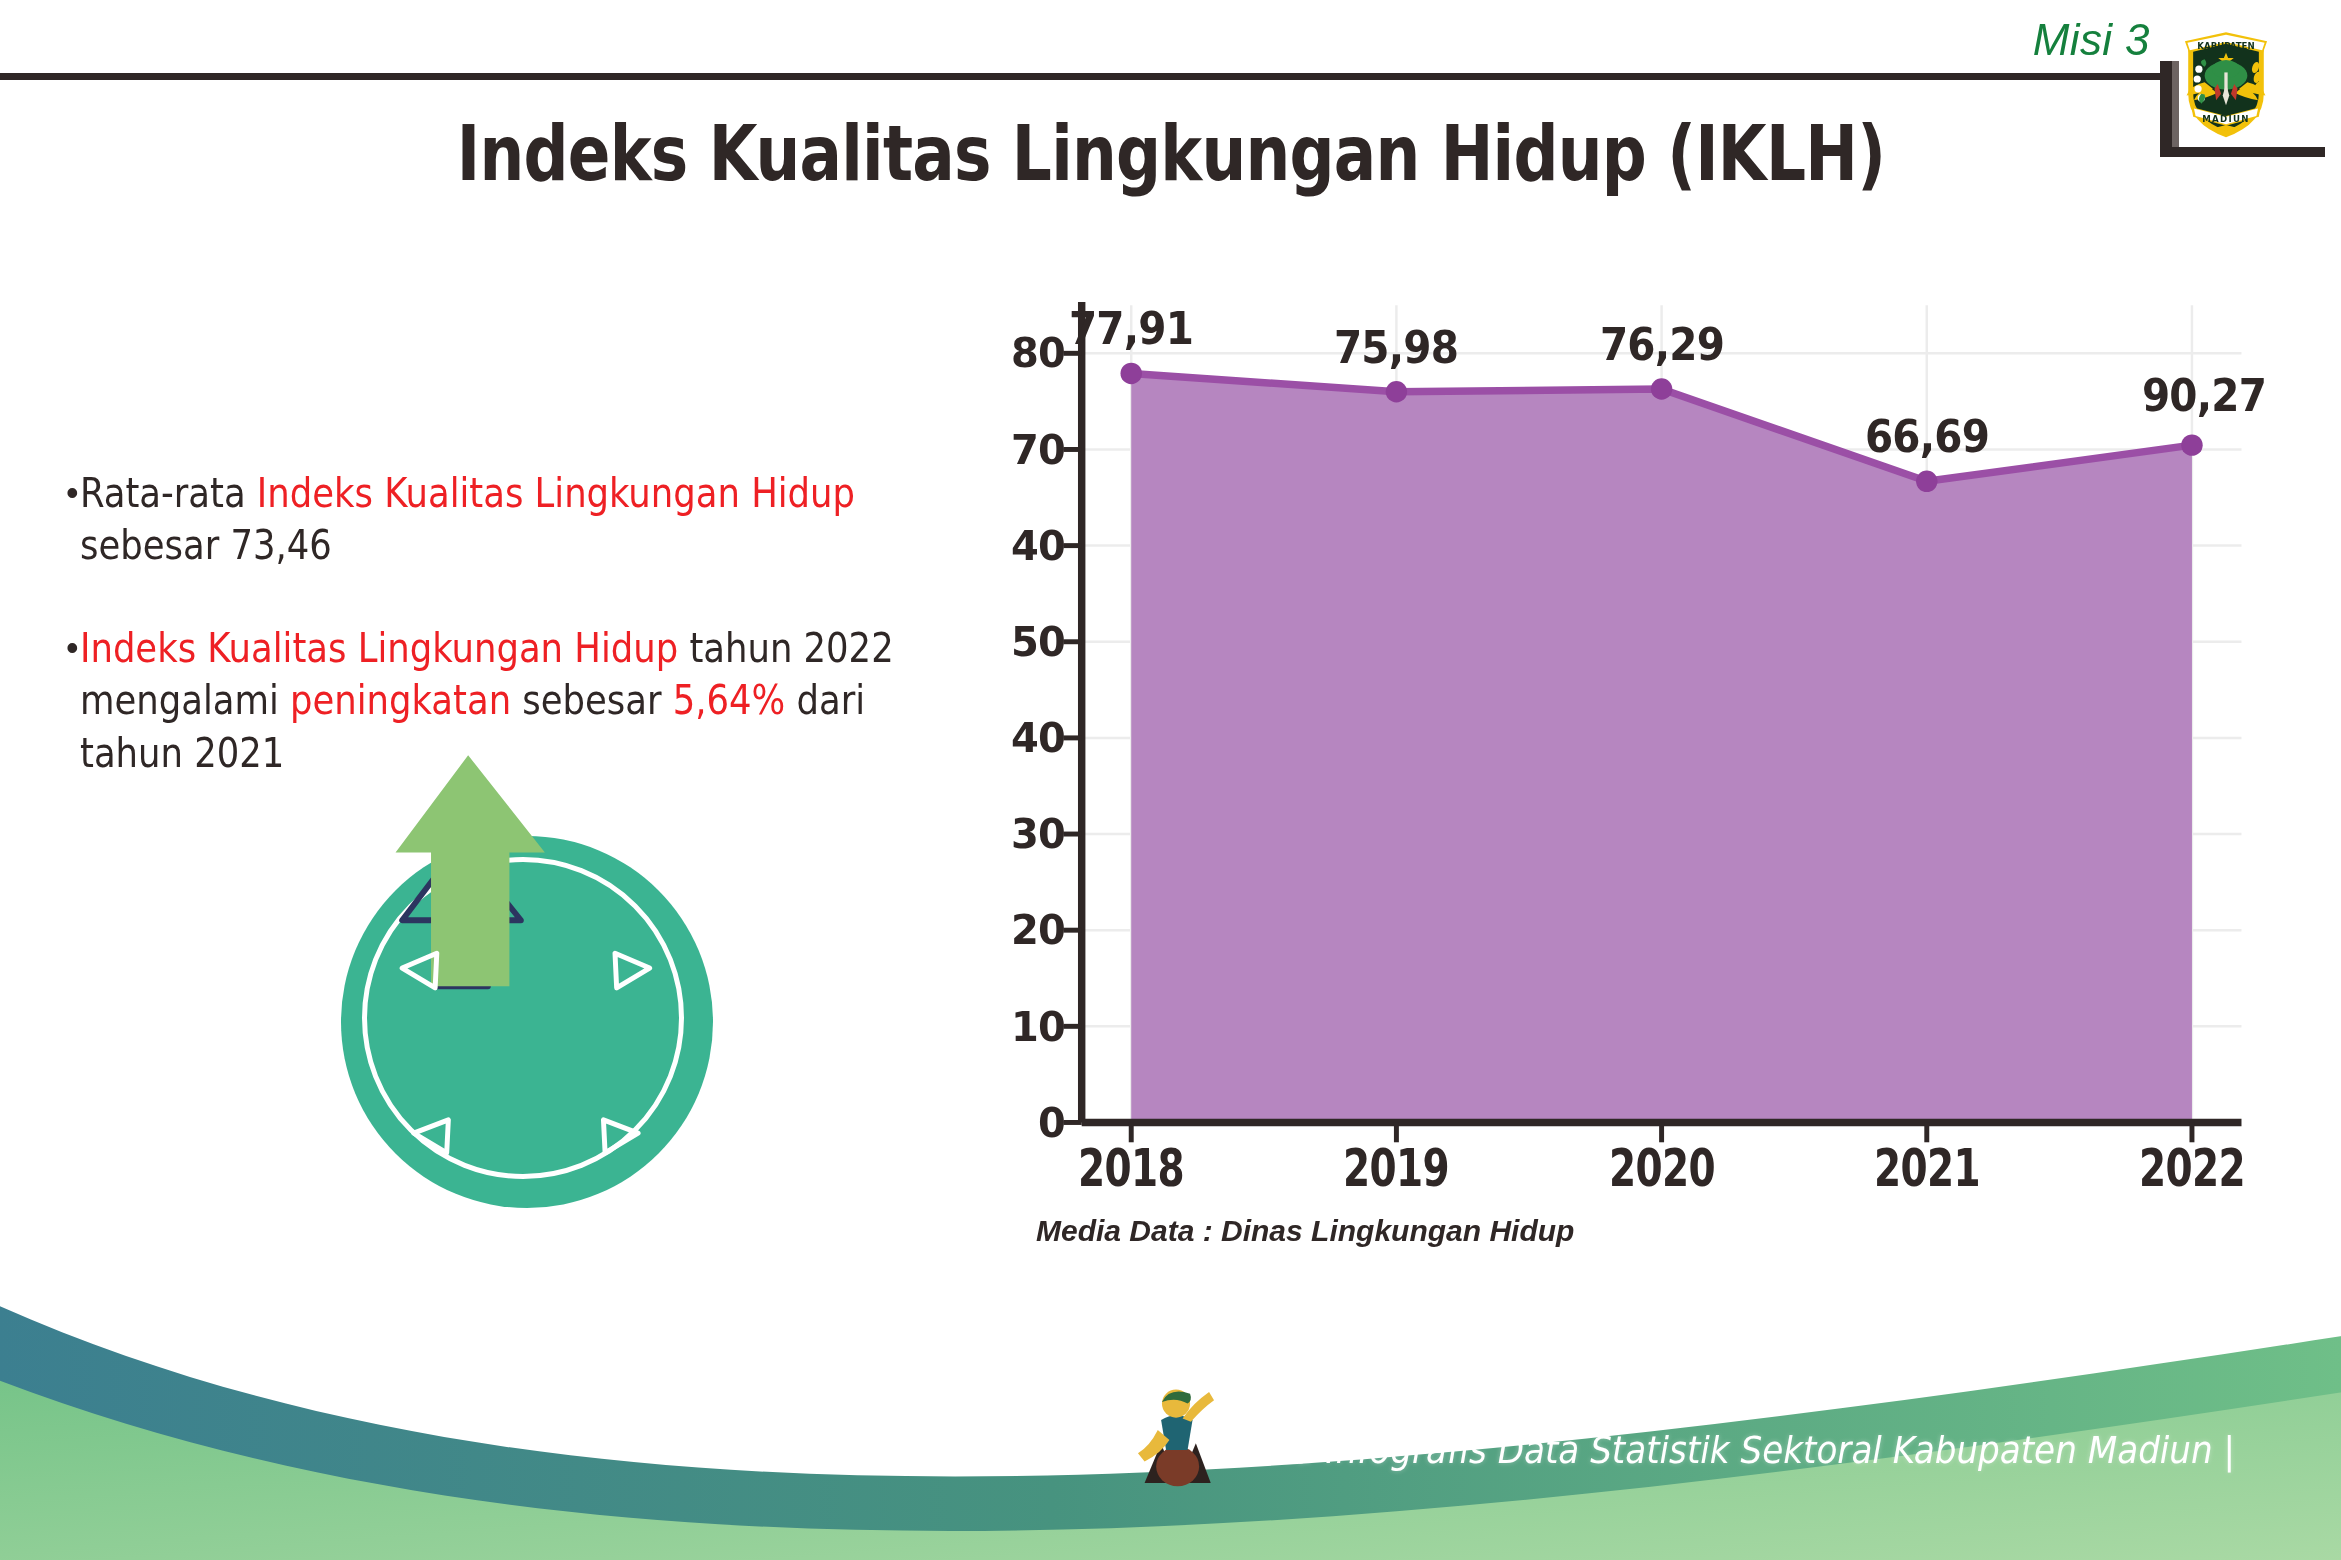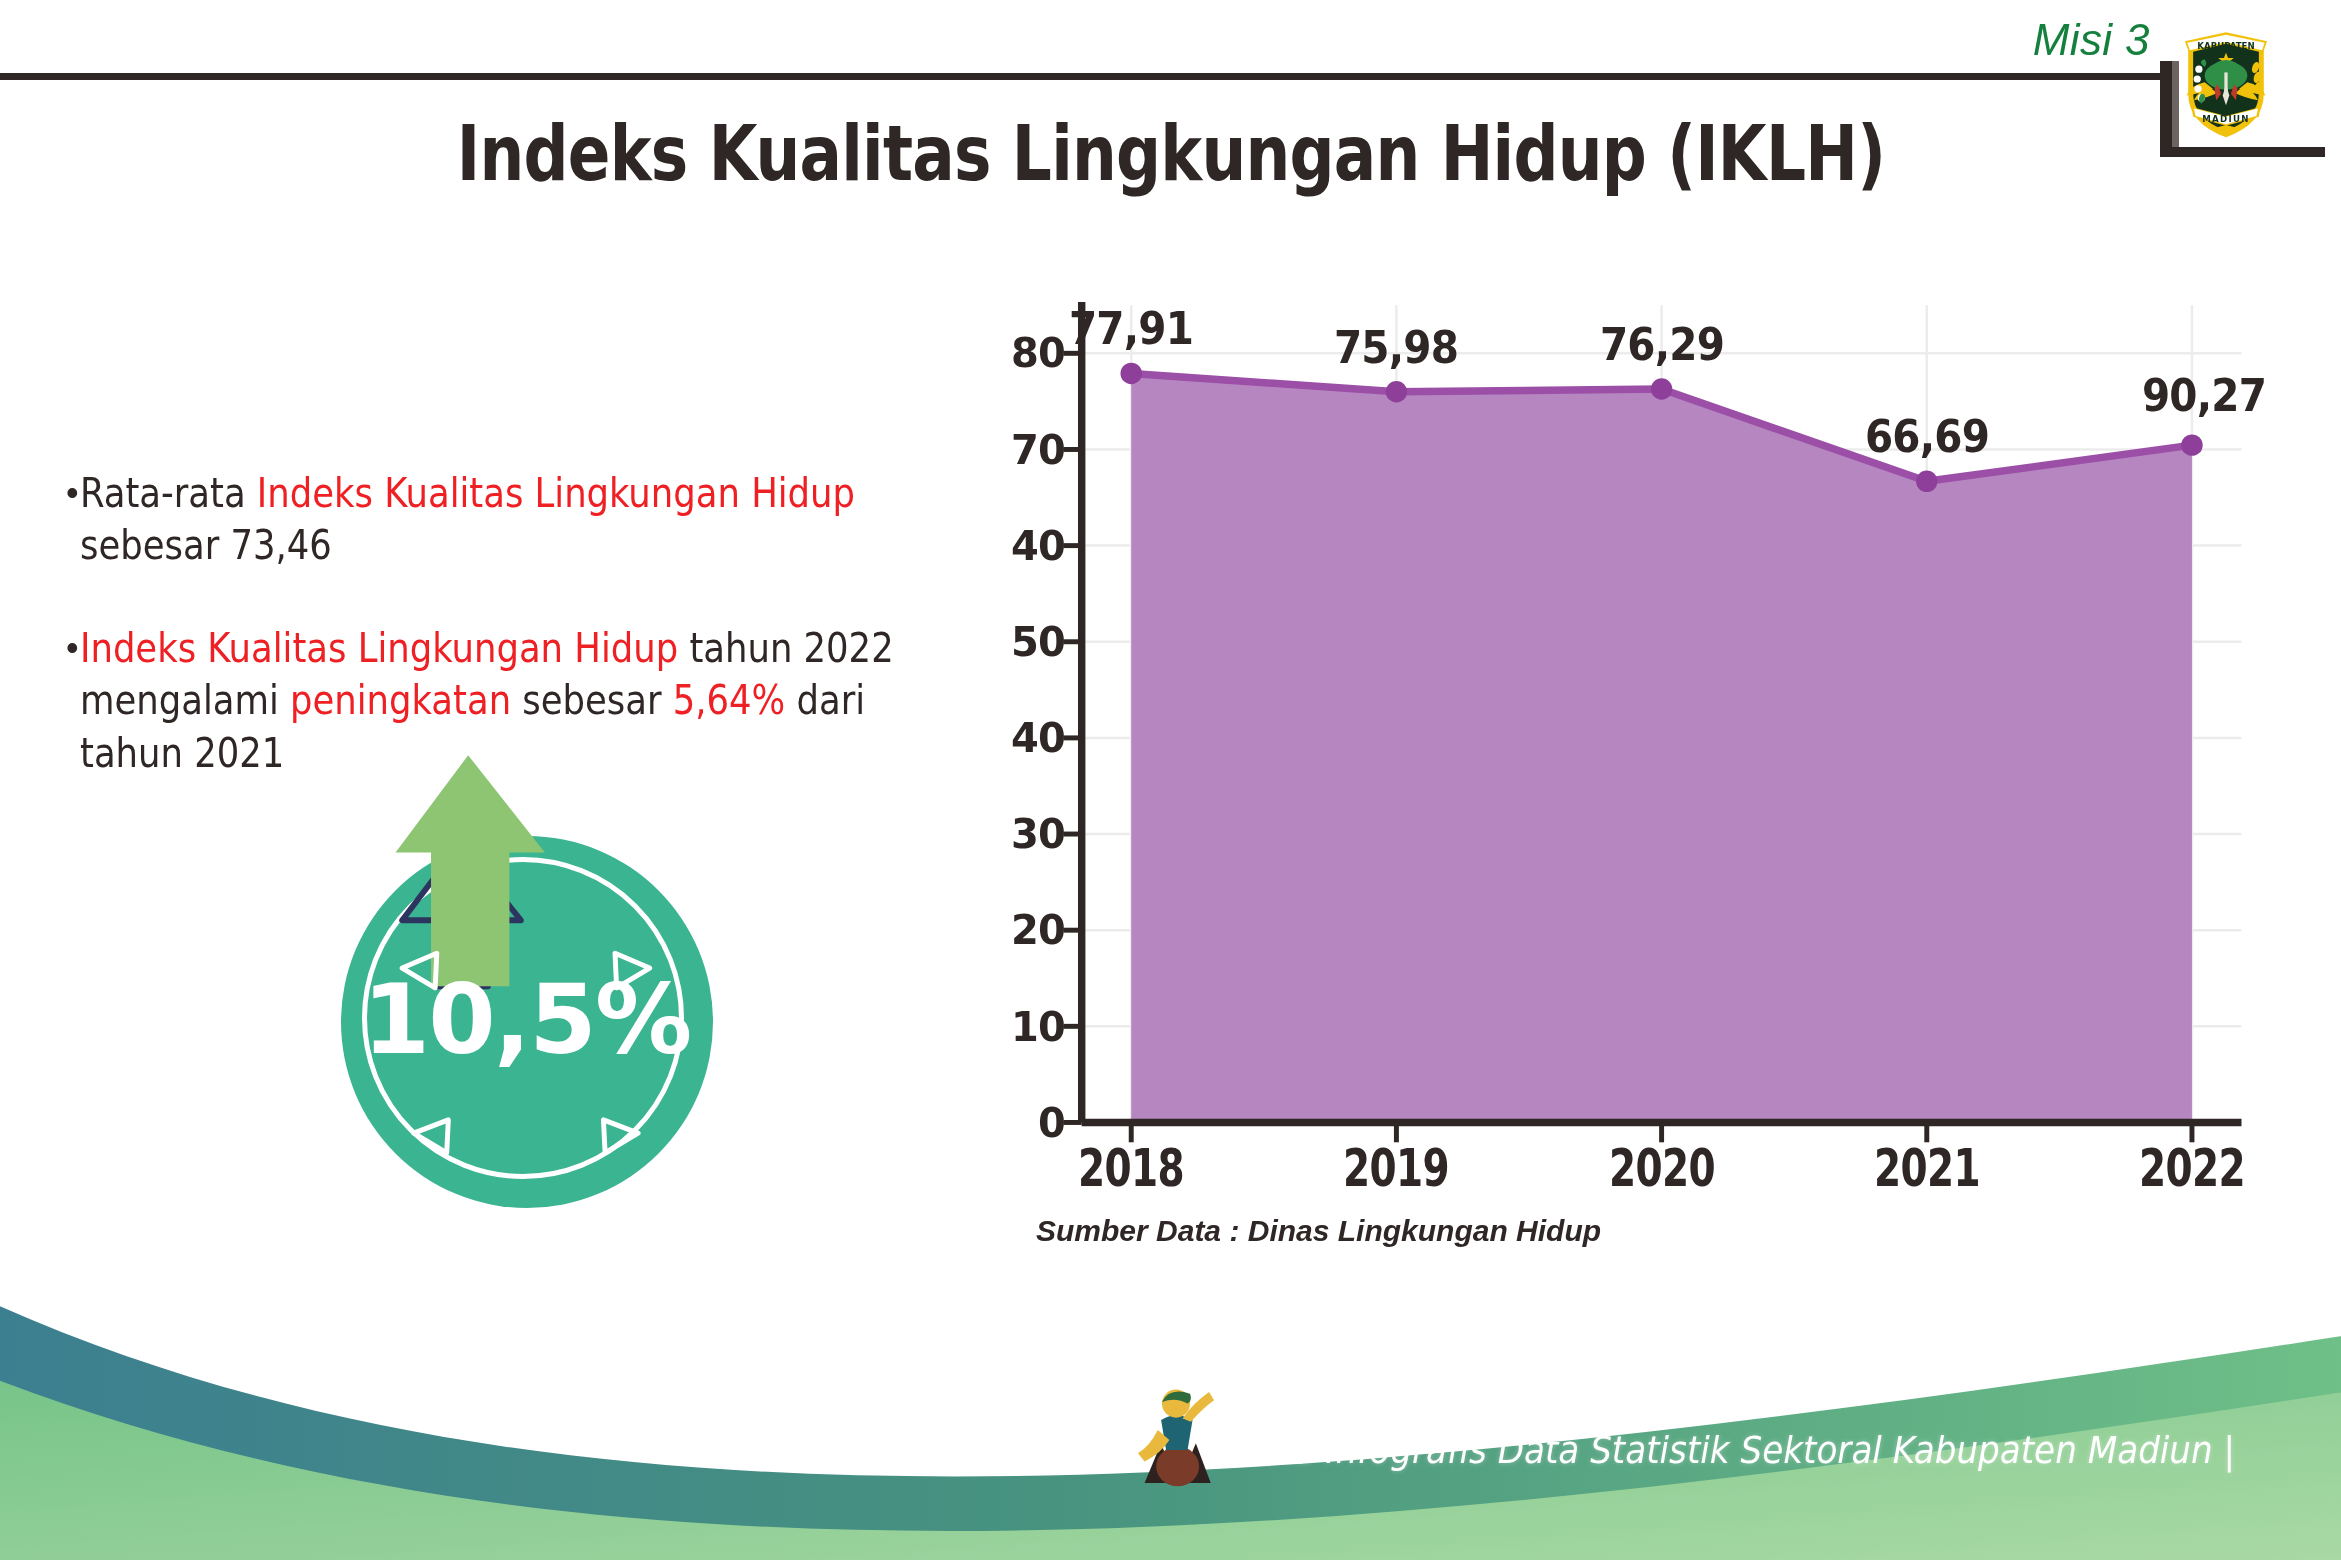--- a/index.html
+++ b/index.html
@@ -147,21 +147,20 @@
 
     <svg width="413" height="462" style="position:absolute;left:0;top:0;" viewBox="0 0 500 560">
       <g fill="none" stroke="#ffffff" stroke-width="6" stroke-linejoin="round">
         <polygon points="92,268 134,250 132,292"></polygon>
         <polygon points="392,268 350,250 352,292"></polygon>
         <polygon points="106,468 148,452 146,492"></polygon>
         <polygon points="378,468 336,452 338,492"></polygon>
       </g>
     </svg>
 
-    <div class="badge-pct">10,5%</div>
   </div>
 
   <div class="chart">
     <div class="ylabels">
         <div class="ylab" style="top: 826px;">0</div>
         <div class="ylab" style="top: 730px;">10</div>
         <div class="ylab" style="top: 633px;">20</div>
         <div class="ylab" style="top: 537px;">30</div>
         <div class="ylab" style="top: 441px;">40</div>
         <div class="ylab" style="top: 345px;">50</div>
@@ -214,21 +213,21 @@
         <div class="xlab" style="left: 961px;">2021</div>
         <div class="xlab" style="left: 1226px;">2022</div>
       </div>
   <div class="dlabel" style="left: 165px; top: 5.4px;">77,91</div>
       <div class="dlabel" style="left: 430px; top: 24px;">75,98</div>
       <div class="dlabel" style="left: 696px; top: 21px;">76,29</div>
       <div class="dlabel" style="left: 961px; top: 113px;">66,69</div>
       <div class="dlabel" style="left: 1238px; top: 72px;">90,27</div>
     </div>
 
-  <div class="source">Sumber Data : Dinas Lingkungan Hidup</div>
+  <div class="source">Media Data : Dinas Lingkungan Hidup</div>
 
   <svg class="footer" viewBox="0 0 2836 330" preserveAspectRatio="none">
     <defs>
       <linearGradient id="gTop" x1="0" y1="0" x2="1" y2="0">
         <stop offset="0" stop-color="#3c7f90"></stop>
         <stop offset="0.45" stop-color="#47937f"></stop>
         <stop offset="1" stop-color="#6fbf88"></stop>
       </linearGradient>
       <linearGradient id="gBot" x1="0" y1="0" x2="1" y2="1">
         <stop offset="0" stop-color="#77c489"></stop>

